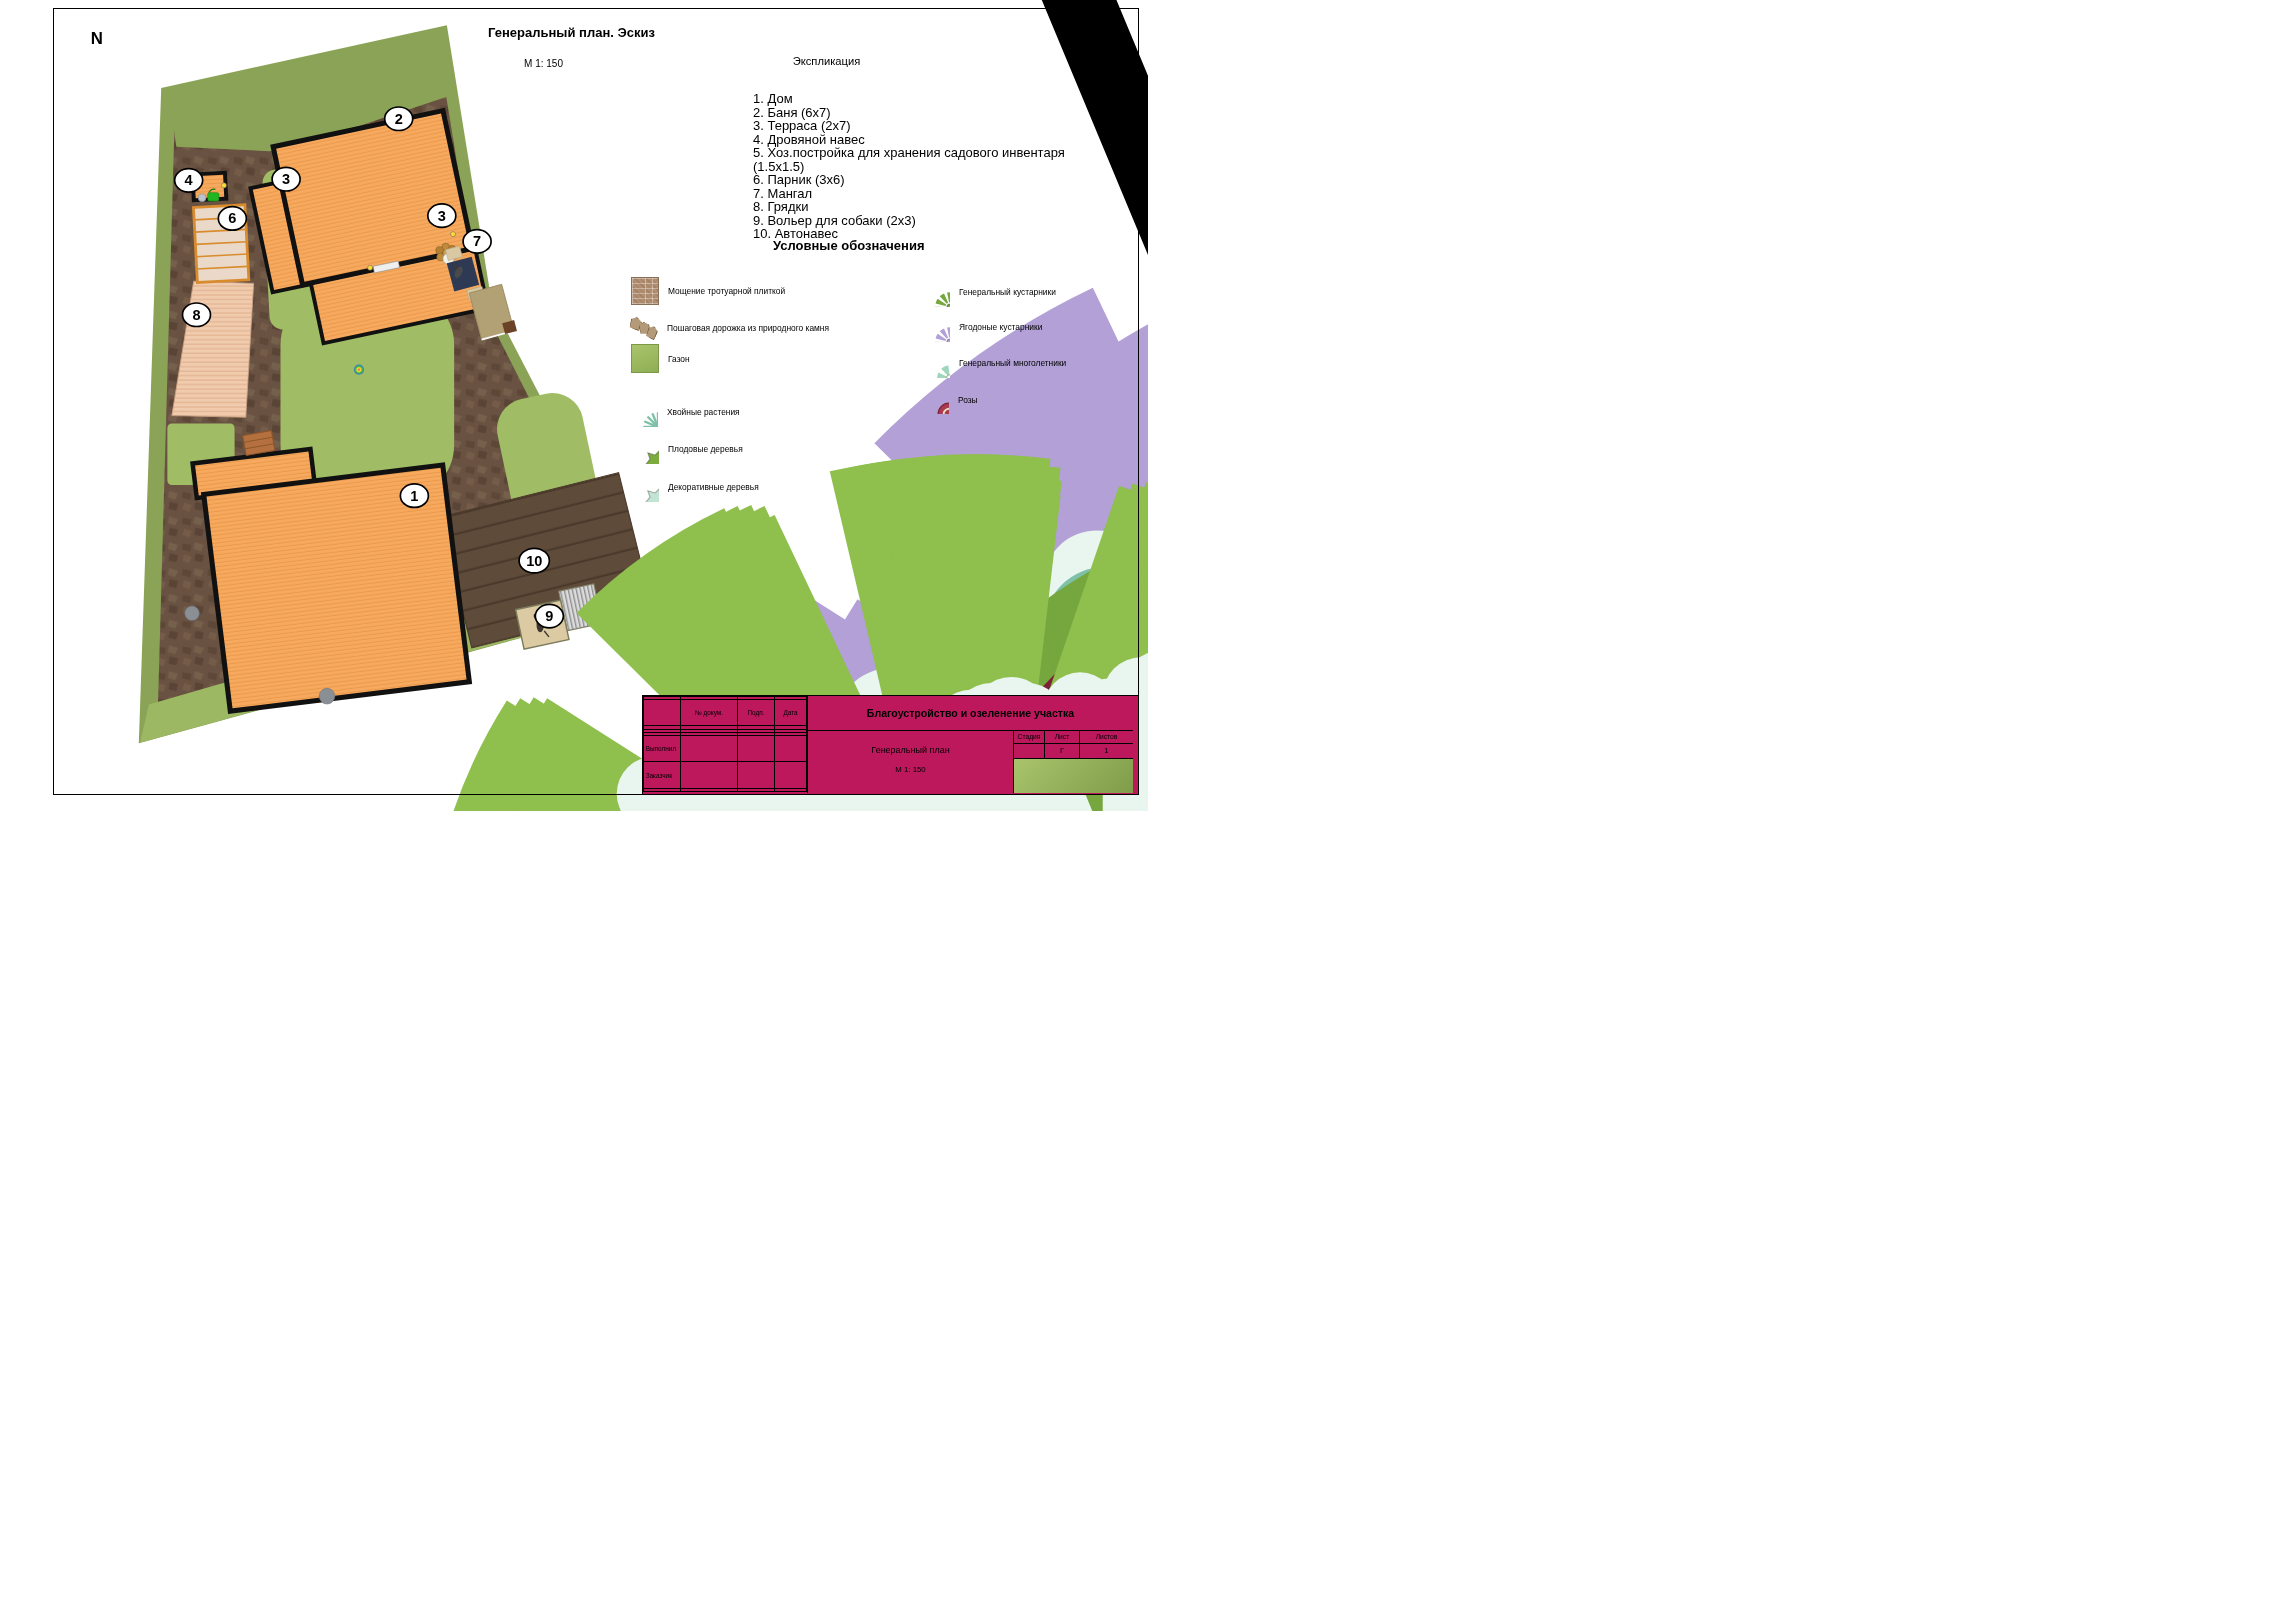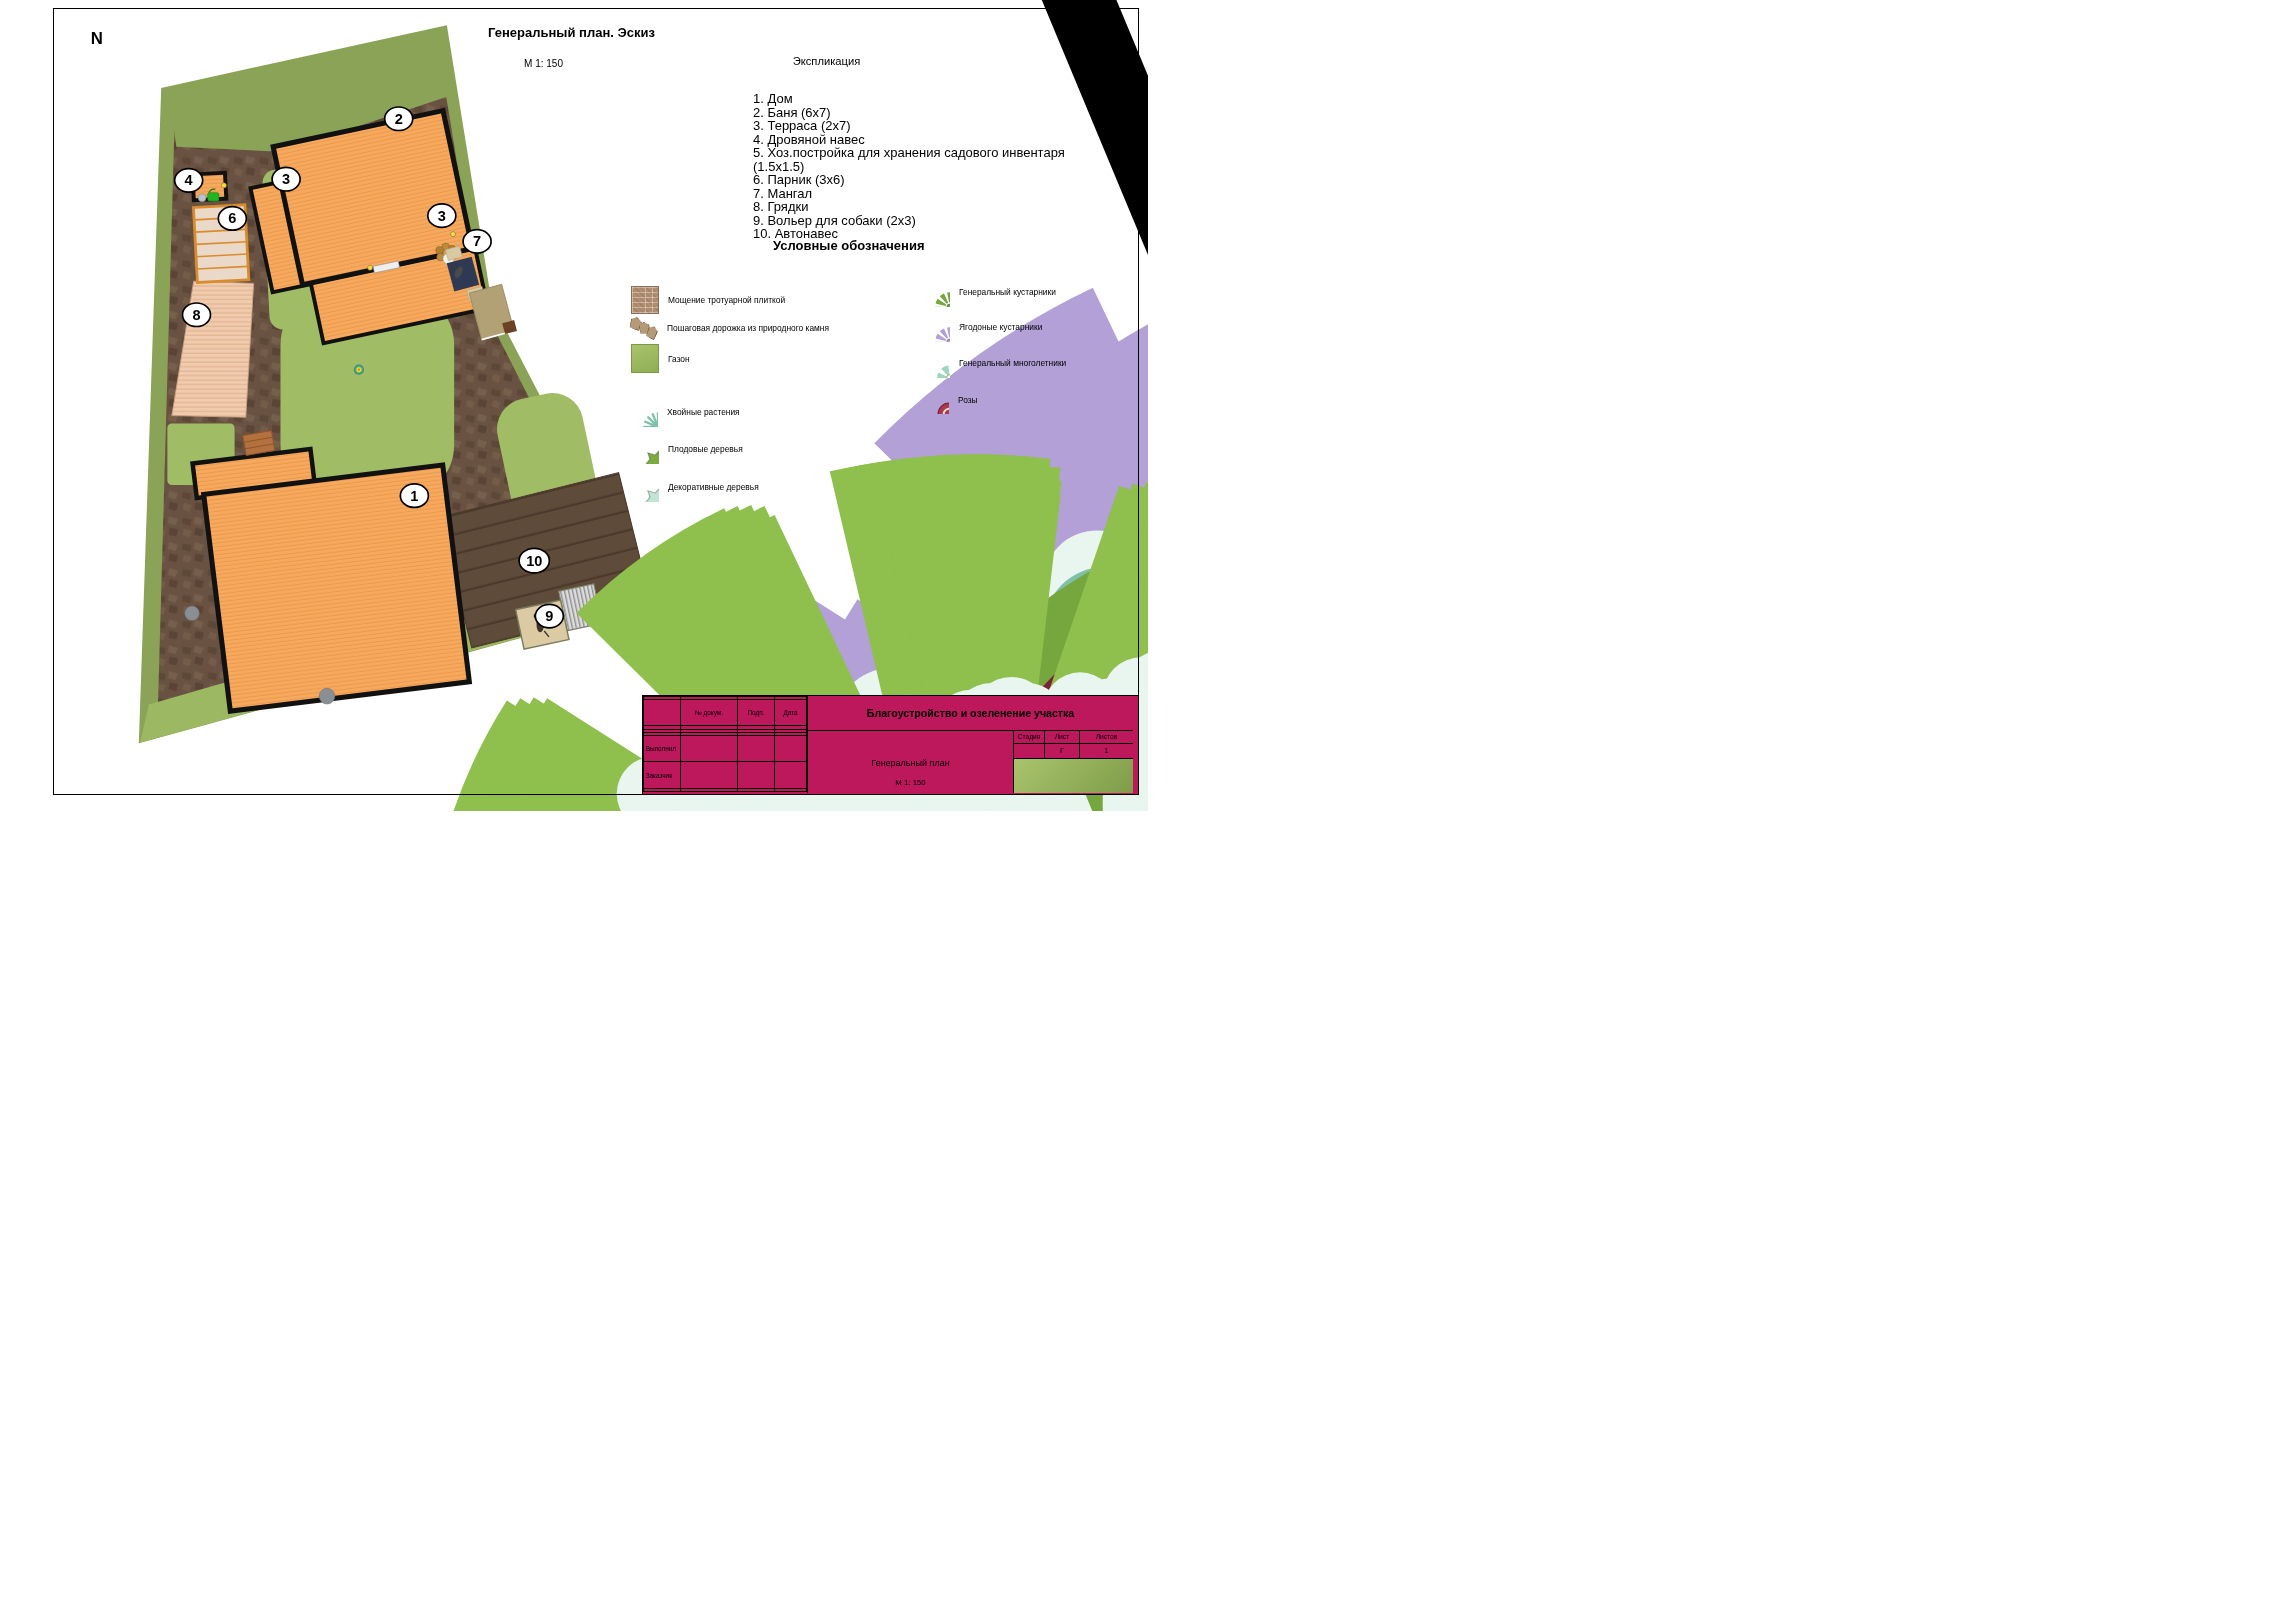--- a/index.html
+++ b/index.html
@@ -44,21 +44,21 @@
   .tb table{border-collapse:collapse;table-layout:fixed;position:absolute;left:0;top:0;}
   .tb td{border:1.1px solid #000;font-size:6.4px;padding:0;text-align:center;
          overflow:hidden;white-space:nowrap;}
   .tb td.lab{text-align:left;padding-left:1.7px;}
   .tb-title{position:absolute;left:164px;top:0;width:325px;height:34px;
       border-left:1.1px solid #000;border-bottom:1.1px solid #000;display:flex;
       align-items:center;justify-content:center;font-size:10.6px;font-weight:bold;
       text-align:center;}
   .tb-draw{position:absolute;left:164px;top:35px;width:205px;height:62px;
       border-left:1.1px solid #000;text-align:center;}
-  .tb-draw .t1{margin-top:27px;font-size:9px;}
+  .tb-draw .t1{margin-top:14px;font-size:9px;}
   .tb-draw .t2{margin-top:10px;font-size:7.8px;}
   .tb-right{position:absolute;left:370px;top:35px;width:119px;height:62px;
       border-left:1.1px solid #000;}
   .tb-right .hdr,.tb-right .val{display:grid;grid-template-columns:31px 35px 53px;}
   .tb-right .hdr div{border-right:1.1px solid #000;border-bottom:1.1px solid #000;
       font-size:6.7px;text-align:center;line-height:12.3px;height:12.3px;}
   .tb-right .val div{border-right:1.1px solid #000;border-bottom:1.1px solid #000;
       font-size:7.8px;text-align:center;line-height:13.5px;height:13.5px;}
   .tb-right .hdr div:last-child,.tb-right .val div:last-child{border-right:none;}
   .tb-green{position:absolute;left:0;top:28px;width:100%;height:34px;
@@ -377,21 +377,21 @@
     <div>5. Хоз.постройка для хранения садового инвентаря (1.5х1.5)</div>
     <div>6. Парник (3х6)</div>
     <div>7. Мангал</div>
     <div>8. Грядки</div>
     <div>9. Вольер для собаки (2х3)</div>
     <div>10. Автонавес</div>
   </div>
 
   <div class="abs legend-title">Условные обозначения</div>
 
-  <div class="legend-row" style="left:631px;top:284px">
+  <div class="legend-row" style="left:631px;top:275px">
     <div class="swatch-paving"></div>
     <span class="legend-label">Мощение тротуарной плиткой</span>
   </div>
   <div class="legend-row" style="left:630px;top:312px">
     <div class="stones">
         <span></span>
         <span></span>
         <span></span>
       </div>
     <span class="legend-label">Пошаговая дорожка из природного камня</span>

